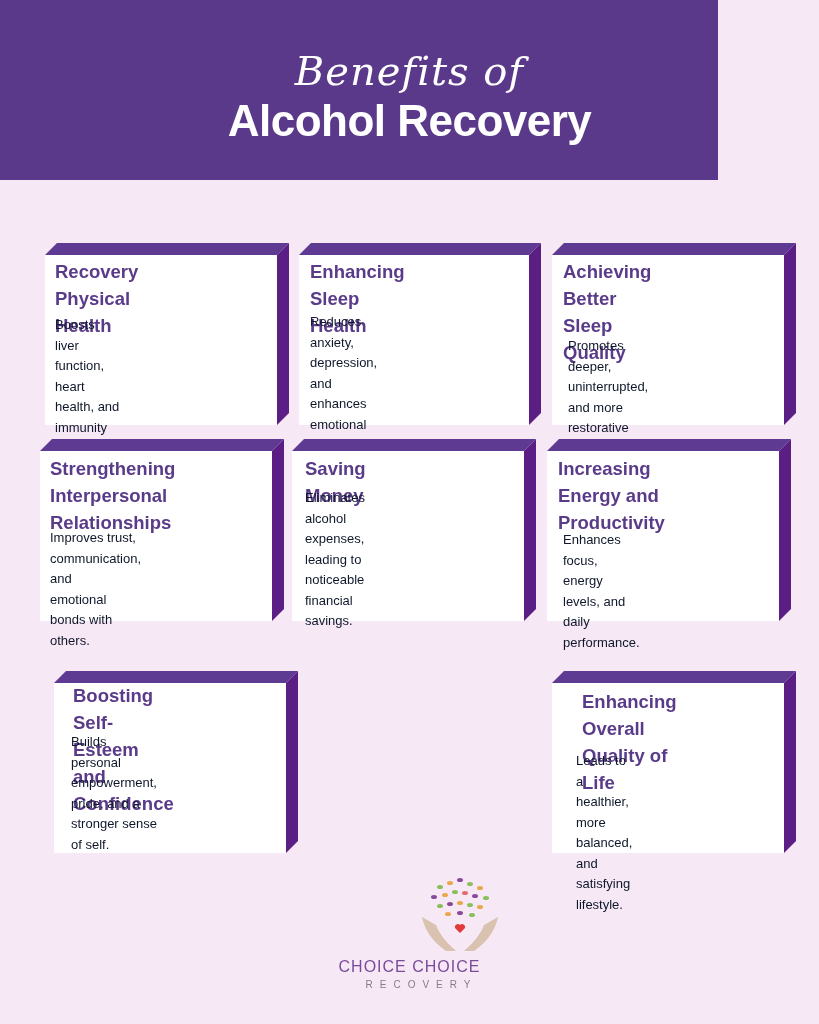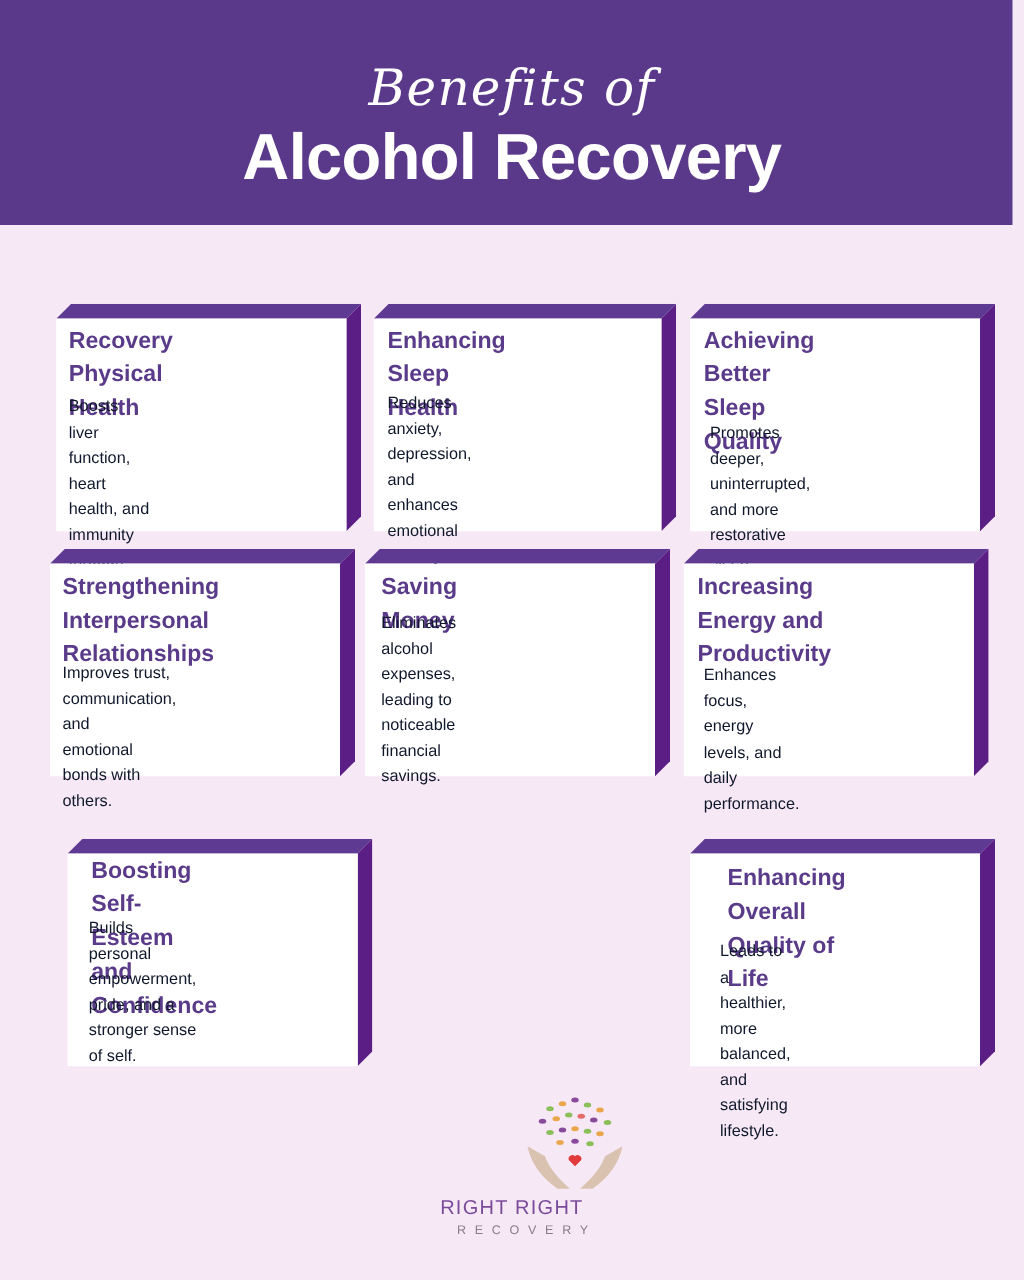--- a/index.html
+++ b/index.html
@@ -1,22 +1,22 @@
 <!DOCTYPE html>
 <html><head>
 <meta charset="utf-8">
 <style>
   * { margin:0; padding:0; box-sizing:border-box; }
   html, body { width:819px; height:1024px; overflow:hidden; }
   body { background:#f7e8f6; font-family:"Liberation Sans", sans-serif; position:relative; }
-  .header { position:absolute; left:0; top:0; width:810px; height:180px; background:#5b398a; }
+  .header { position:absolute; left:0; top:0; width:718px; height:180px; background:#5b398a; }
   .sub { position:absolute; left:0; top:48px; width:819px; text-align:center; color:#fff;
     font-family:"DejaVu Serif", serif; font-style:italic; font-size:40px; letter-spacing:1px; font-weight:normal; }
   .title { position:absolute; left:0; top:96px; width:819px; text-align:center; color:#fff;
-    font-family:"Liberation Sans", sans-serif; font-weight:bold; font-size:52px; letter-spacing:-0.5px; }
+    font-family:"Liberation Sans", sans-serif; font-weight:bold; font-size:44px; letter-spacing:-0.5px; }
 
   .card { position:absolute; }
   .card .face { position:absolute; background:#fff; }
   .card .top { position:absolute; background:#5f3a92; }
   .card .side { position:absolute; background:#5a1e84; }
   .card .h { position:absolute; color:#5a3b8a; font-weight:bold; font-size:18.5px; line-height:27px; }
   .card .b { position:absolute; color:#0f172a; font-weight:normal; font-size:13px; line-height:20.5px; }
 
   .logo { position:absolute; left:400px; top:875px; width:120px; height:80px; }
   .brand { position:absolute; left:0; top:958px; width:819px; text-align:center; color:#7a4b9a; font-size:16px; letter-spacing:1px; }
@@ -168,14 +168,14 @@
     <ellipse cx="70" cy="30" rx="3" ry="2" fill="#8bbf5a"></ellipse>
     <ellipse cx="80" cy="32" rx="3" ry="2" fill="#e9a64b"></ellipse>
     <ellipse cx="48" cy="39" rx="3" ry="2" fill="#e9a64b"></ellipse>
     <ellipse cx="60" cy="38" rx="3" ry="2" fill="#8a4a9a"></ellipse>
     <ellipse cx="72" cy="40" rx="3" ry="2" fill="#8bbf5a"></ellipse>
     <path d="M60 58 l-5 -5 a3 3 0 0 1 5 -3 a3 3 0 0 1 5 3 z" fill="#e03a3a"></path>
     <path d="M22 42 q4 20 24 34 l10 0 q-16 -14 -20 -26 z" fill="#d9c2b0"></path>
     <path d="M98 42 q-4 20 -24 34 l-10 0 q16 -14 20 -26 z" fill="#d9c2b0"></path>
   </g>
 </svg>
-<div class="brand">RIGHT RIGHT</div>
+<div class="brand">CHOICE CHOICE</div>
 <div class="brand2">RECOVERY</div>
 
 </body></html>

